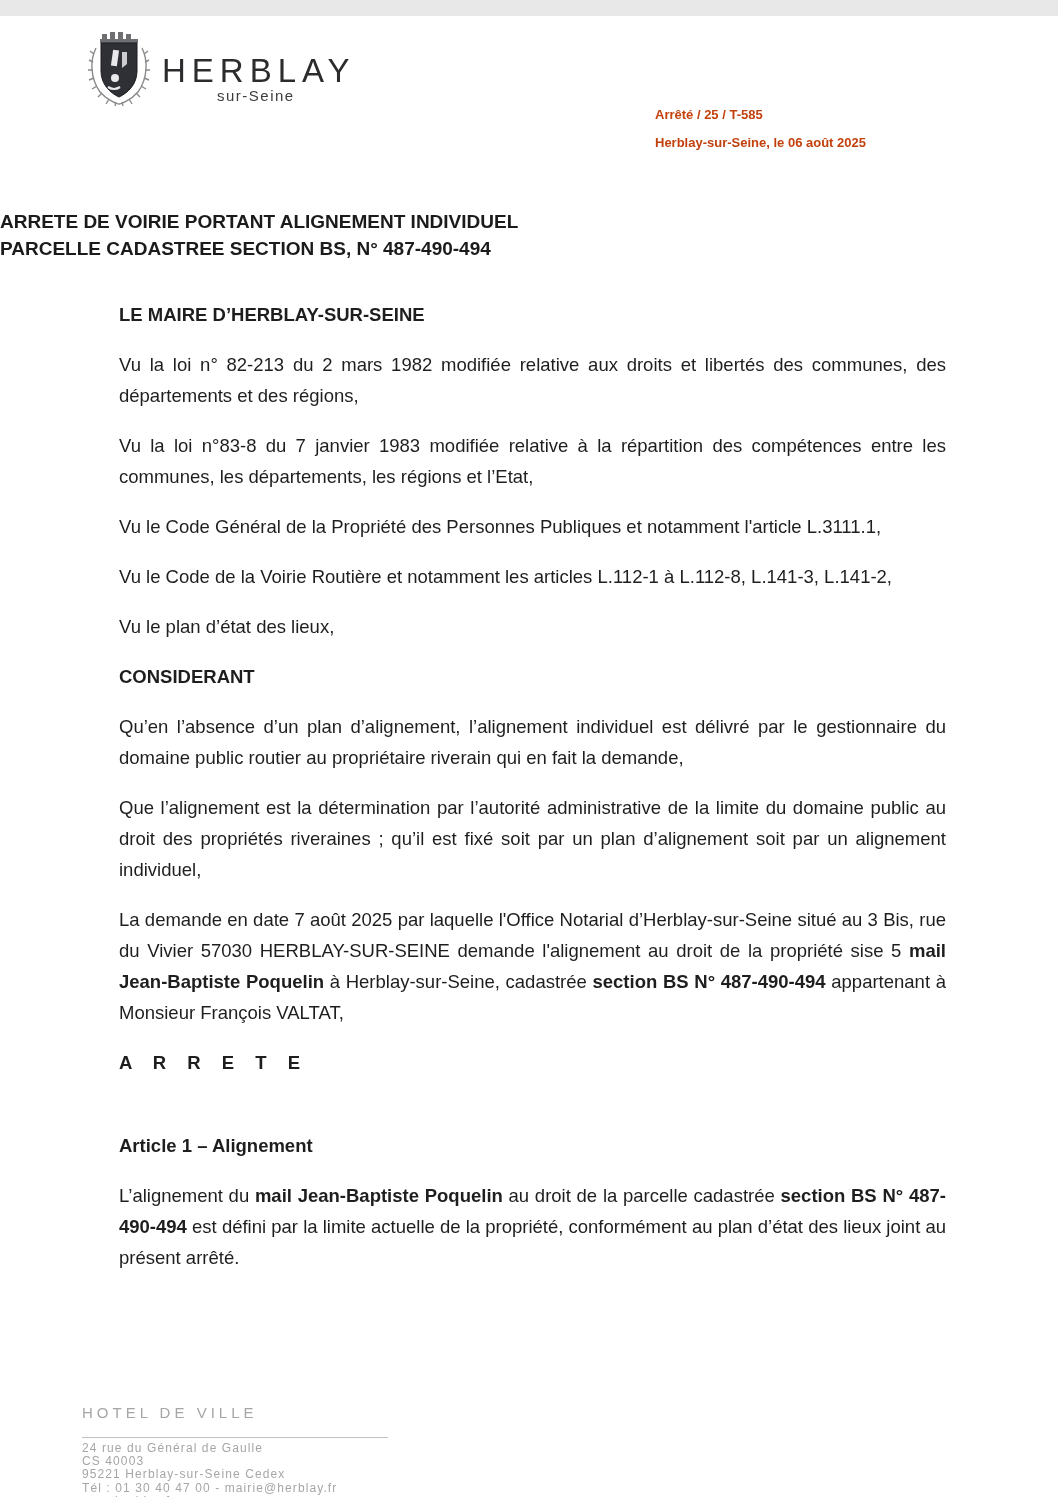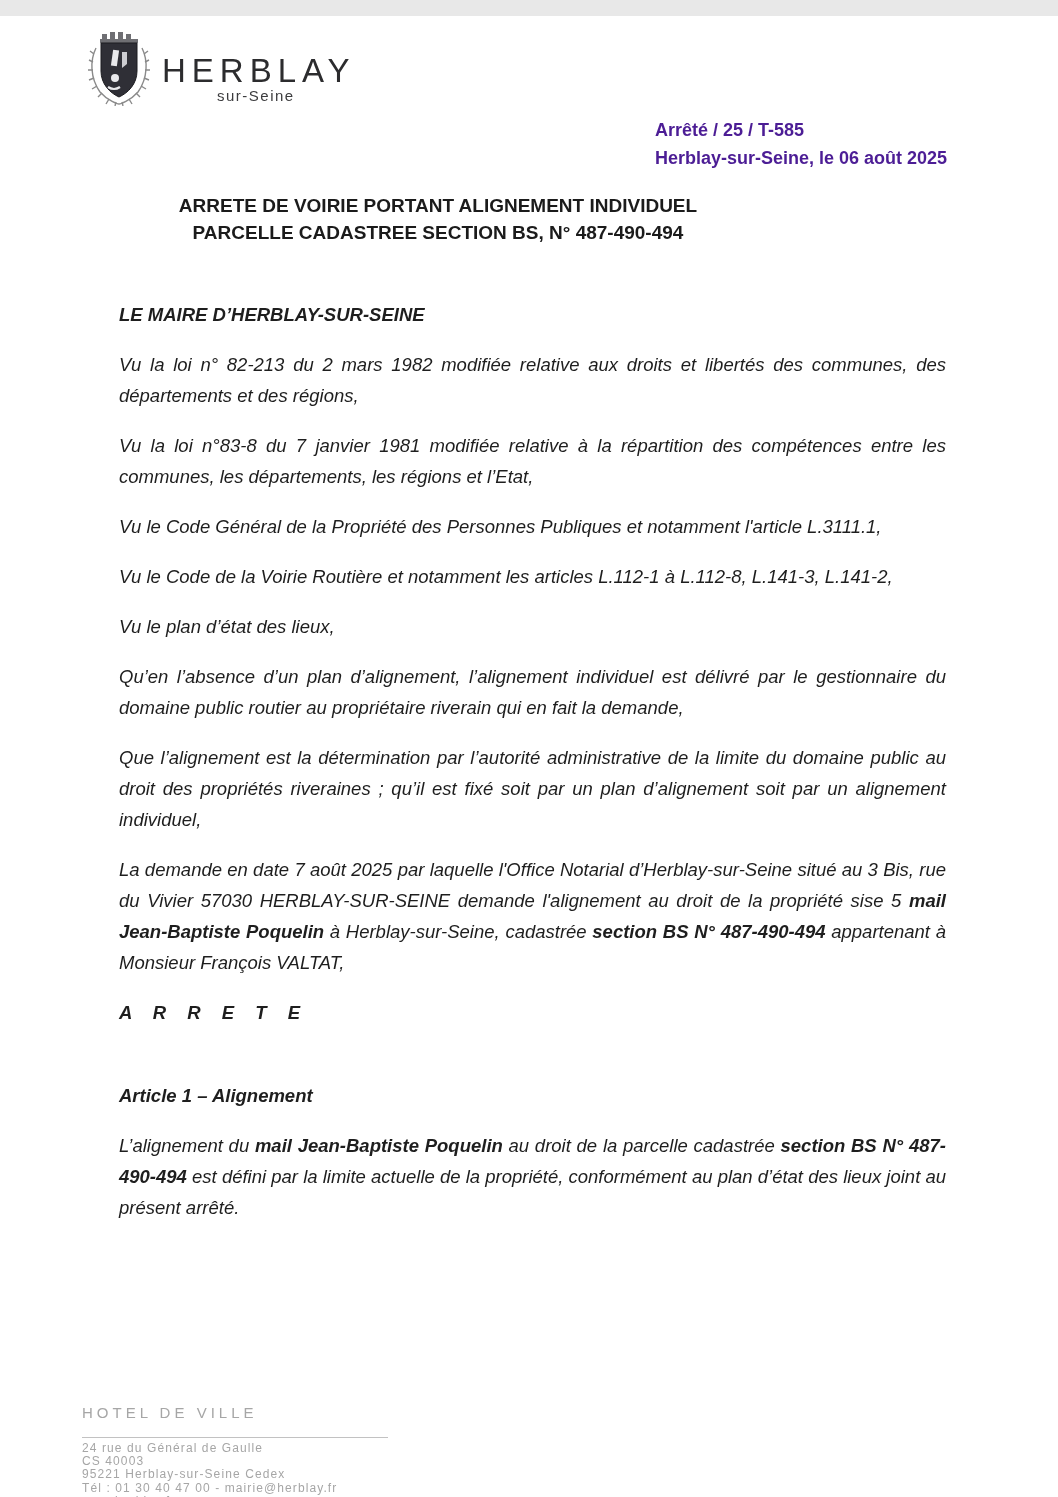--- a/index.html
+++ b/index.html
@@ -22,35 +22,35 @@
     font-size: 33px; line-height: 33px; letter-spacing: 6px;
     font-weight: 500; color: #2c2c2e; white-space: nowrap;
   }
   .wordmark-sub {
     font-size: 15px; line-height: 16px; letter-spacing: 1.5px;
     color: #3c3c3e; text-align: center; padding-right: 6px; margin-top: 1px;
   }
 
   
   .ref-block {
-    position: absolute; left: 655px; top: 100px;
-    font-weight: bold; font-size: 18px; line-height: 28px; color: #4c1d95;
+    position: absolute; left: 655px; top: 85px;
+    font-weight: bold; font-size: 13px; line-height: 28px; color: #c2410c;
   }
 
   
   .title-block {
-    position: absolute; left: 0; width: 876px; top: 176px;
-    text-align: center; font-weight: bold; font-size: 19px; line-height: 27px;
+    position: absolute; left: 0; width: 876px; top: 192px;
+    text-align: left; font-weight: bold; font-size: 19px; line-height: 27px;
     color: #1b1b1b;
   }
 
   
   .content {
     position: absolute; left: 119px; top: 283px; width: 827px;
-    font-size: 18.5px; line-height: 31px; font-style: italic;
+    font-size: 18.5px; line-height: 31px;
   }
   .content p { margin: 0 0 19px 0; text-align: justify; }
   .content p.no-justify { text-align: left; }
   .h-bold { font-weight: bold; }
   .h-arrete { font-weight: bold; letter-spacing: 8px; margin-top: 14px !important; margin-bottom: 52px !important; }
   .h-article { font-weight: bold; }
   .content b { font-weight: bold; }
 
   
   .footer {
@@ -109,25 +109,26 @@
 
   <div class="title-block">
     <div>ARRETE DE VOIRIE PORTANT ALIGNEMENT INDIVIDUEL</div>
     <div>PARCELLE CADASTREE SECTION BS, N° 487-490-494</div>
   </div>
 
   <div class="content">
     <p class="h-bold no-justify">LE MAIRE D’HERBLAY-SUR-SEINE</p>
 
     <p>Vu la loi n° 82-213 du 2 mars 1982 modifiée relative aux droits et libertés des communes, des départements et des régions,</p>
-    <p>Vu la loi n°83-8 du 7 janvier 1981 modifiée relative à la répartition des compétences entre les communes, les départements, les régions et l’Etat,</p>
+    <p>Vu la loi n°83-8 du 7 janvier 1983 modifiée relative à la répartition des compétences entre les communes, les départements, les régions et l’Etat,</p>
     <p>Vu le Code Général de la Propriété des Personnes Publiques et notamment l'article L.3111.1,</p>
     <p>Vu le Code de la Voirie Routière et notamment les articles L.112-1 à L.112-8, L.141-3, L.141-2,</p>
     <p>Vu le plan d’état des lieux,</p>
 
+    <p class="h-bold no-justify">CONSIDERANT</p>
 
     <p>Qu’en l’absence d’un plan d’alignement, l’alignement individuel est délivré par le gestionnaire du domaine public routier au propriétaire riverain qui en fait la demande,</p>
     <p>Que l’alignement est la détermination par l’autorité administrative de la limite du domaine public au droit des propriétés riveraines ; qu’il est fixé soit par un plan d’alignement soit par un alignement individuel,</p>
 
     <p><span>La demande en date 7 août 2025 par laquelle l'Office Notarial d’Herblay-sur-Seine situé au 3 Bis, rue du Vivier 57030 HERBLAY-SUR-SEINE demande l'alignement au droit de la propriété sise 5 </span><b>mail Jean-Baptiste Poquelin</b><span> à Herblay-sur-Seine, cadastrée </span><b>section BS N° 487-490-494</b><span> appartenant à Monsieur François VALTAT,</span></p>
 
     <p class="h-arrete no-justify">A R R E T E</p>
 
     <p class="h-article no-justify">Article 1 – Alignement</p>
 

